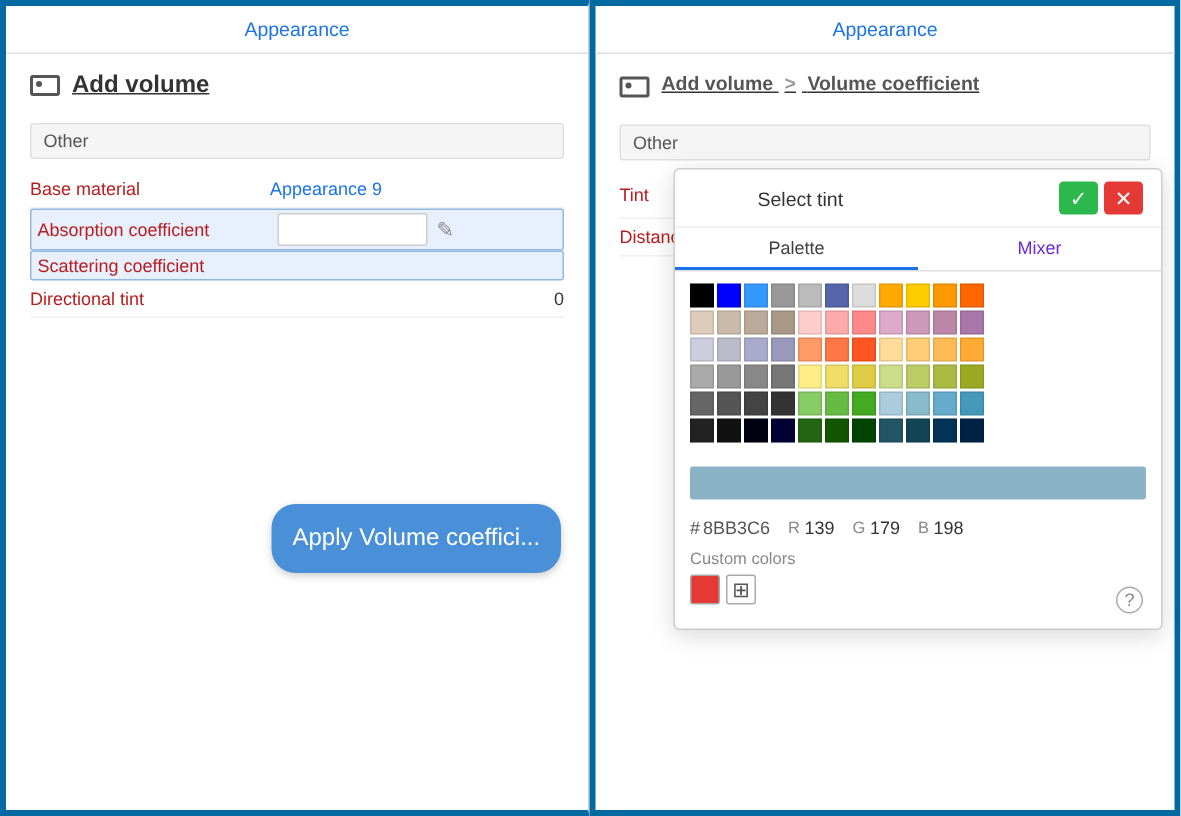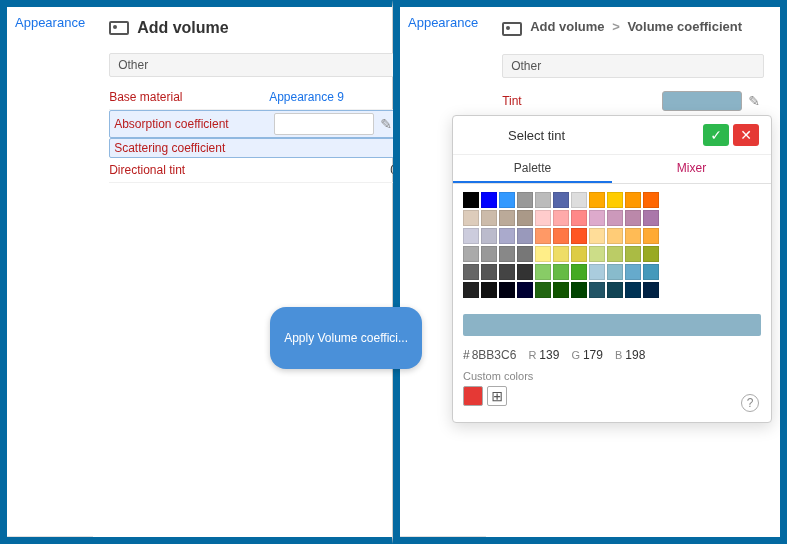--- a/index.html
+++ b/index.html
@@ -9,22 +9,22 @@
       background: #f0f0f0;
       display: flex;
       width: 787px;
       height: 544px;
       overflow: hidden;
     }
 
     .panel {
       background: #fff;
       display: flex;
-      flex-direction: row;
-      border: 7px solid #0369a1;
+      flex-direction: column;
+      border: 4px solid #0369a1;
     }
 
     .panel-left {
       width: 393px;
       border-right: 1px solid #ccc;
     }
 
     .panel-right {
       width: 394px;
       position: relative;
@@ -45,20 +45,21 @@
     }
 
     .page-title {
       display: flex;
       align-items: center;
       gap: 8px;
       font-size: 16px;
       font-weight: 600;
       color: #333;
       margin-bottom: 16px;
+      text-decoration: underline;
     }
 
     .page-title .icon {
       display: inline-block;
       width: 20px;
       height: 14px;
       border: 2px solid #555;
       border-radius: 2px;
       position: relative;
     }
@@ -140,23 +141,23 @@
       background: #e8f0fe;
       border: 1px solid #90b8e0;
       border-radius: 2px;
       padding: 2px 4px;
     }
 
     .tooltip-btn {
       position: absolute;
       background: #4a90d9;
       color: white;
-      padding: 24px 14px;
+      padding: 14px 14px;
       border-radius: 16px;
-      font-size: 12px;
+      font-size: 16px;
       font-weight: 500;
       cursor: pointer;
       white-space: nowrap;
       box-shadow: 0 2px 6px rgba(0,0,0,0.2);
       top: 168px;
       left: 160px;
       z-index: 10;
     }
 
     .directional-value {
@@ -246,21 +247,21 @@
       display: flex;
       border-bottom: 1px solid #e0e0e0;
     }
 
     .picker-tab {
       flex: 1;
       text-align: center;
       padding: 6px;
       font-size: 12px;
       cursor: pointer;
-      color: #be185d;
+      color: #6d28d9;
     }
 
     .picker-tab.active {
       color: #404040;
       border-bottom: 2px solid #1a73e8;
       font-weight: 500;
     }
 
     .color-grid {
       padding: 8px 10px;

